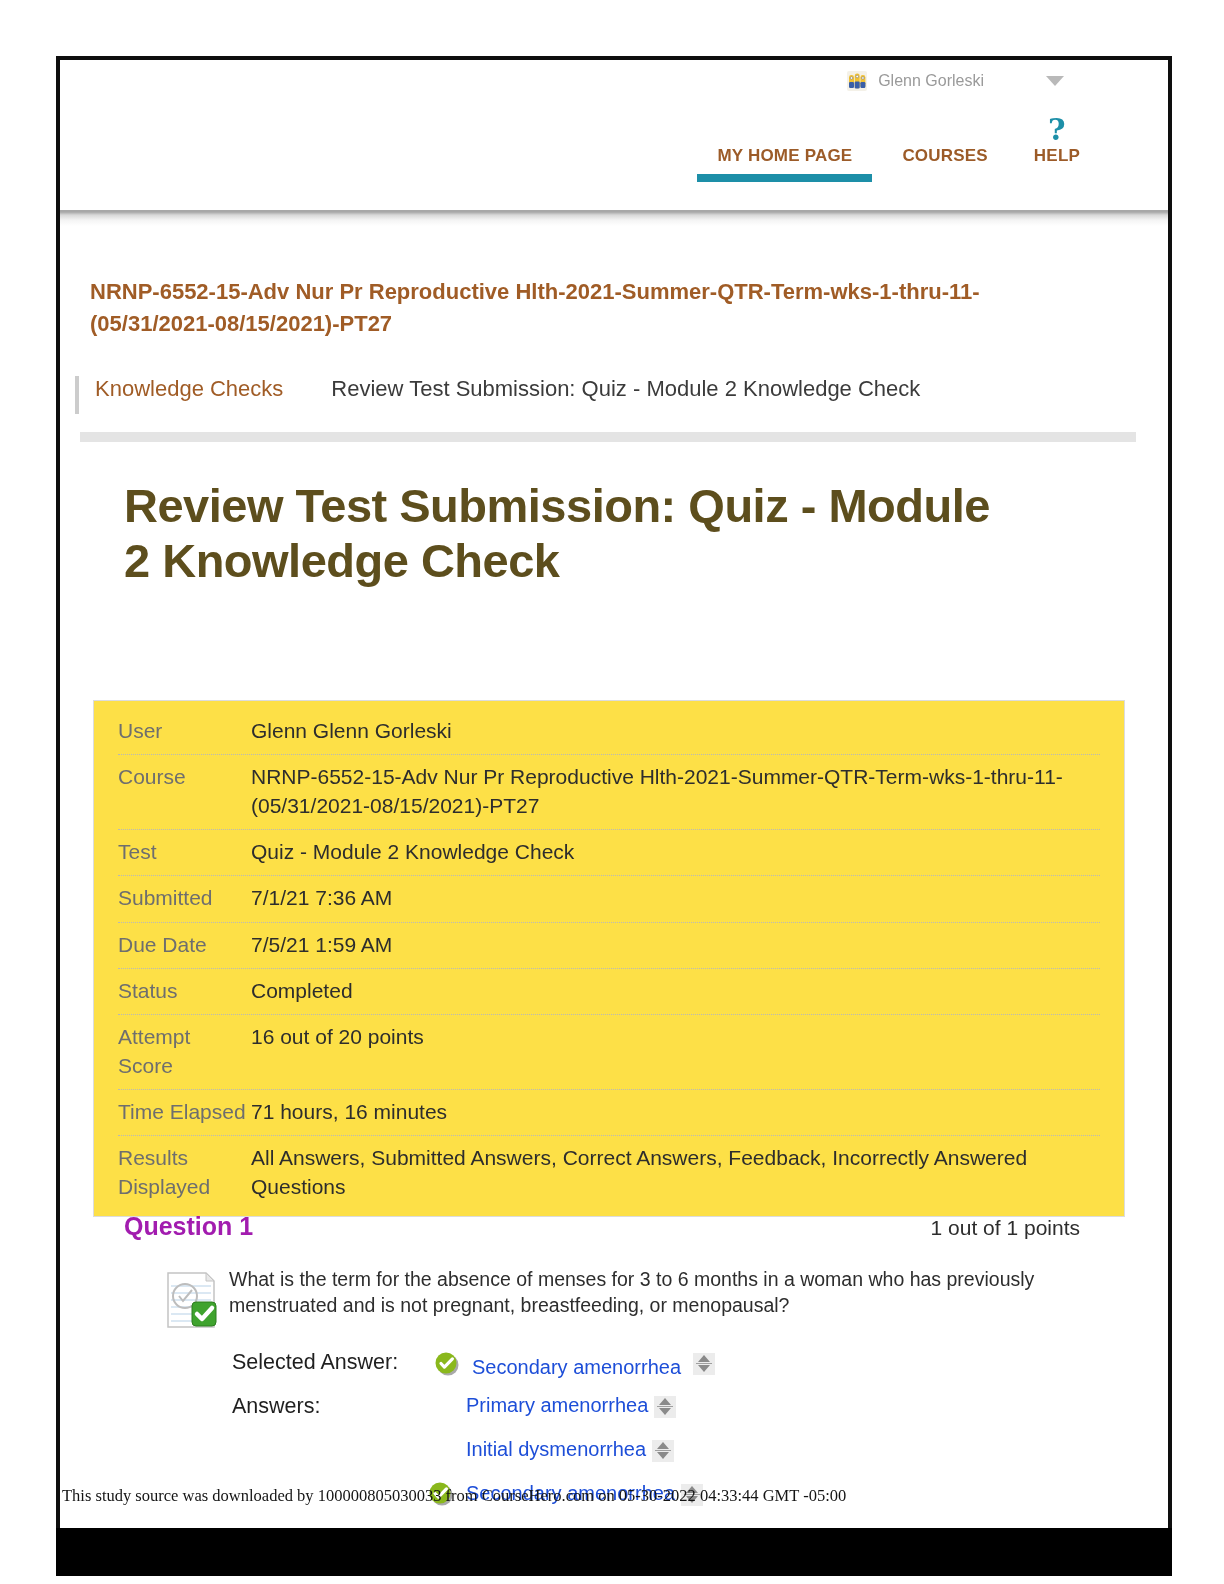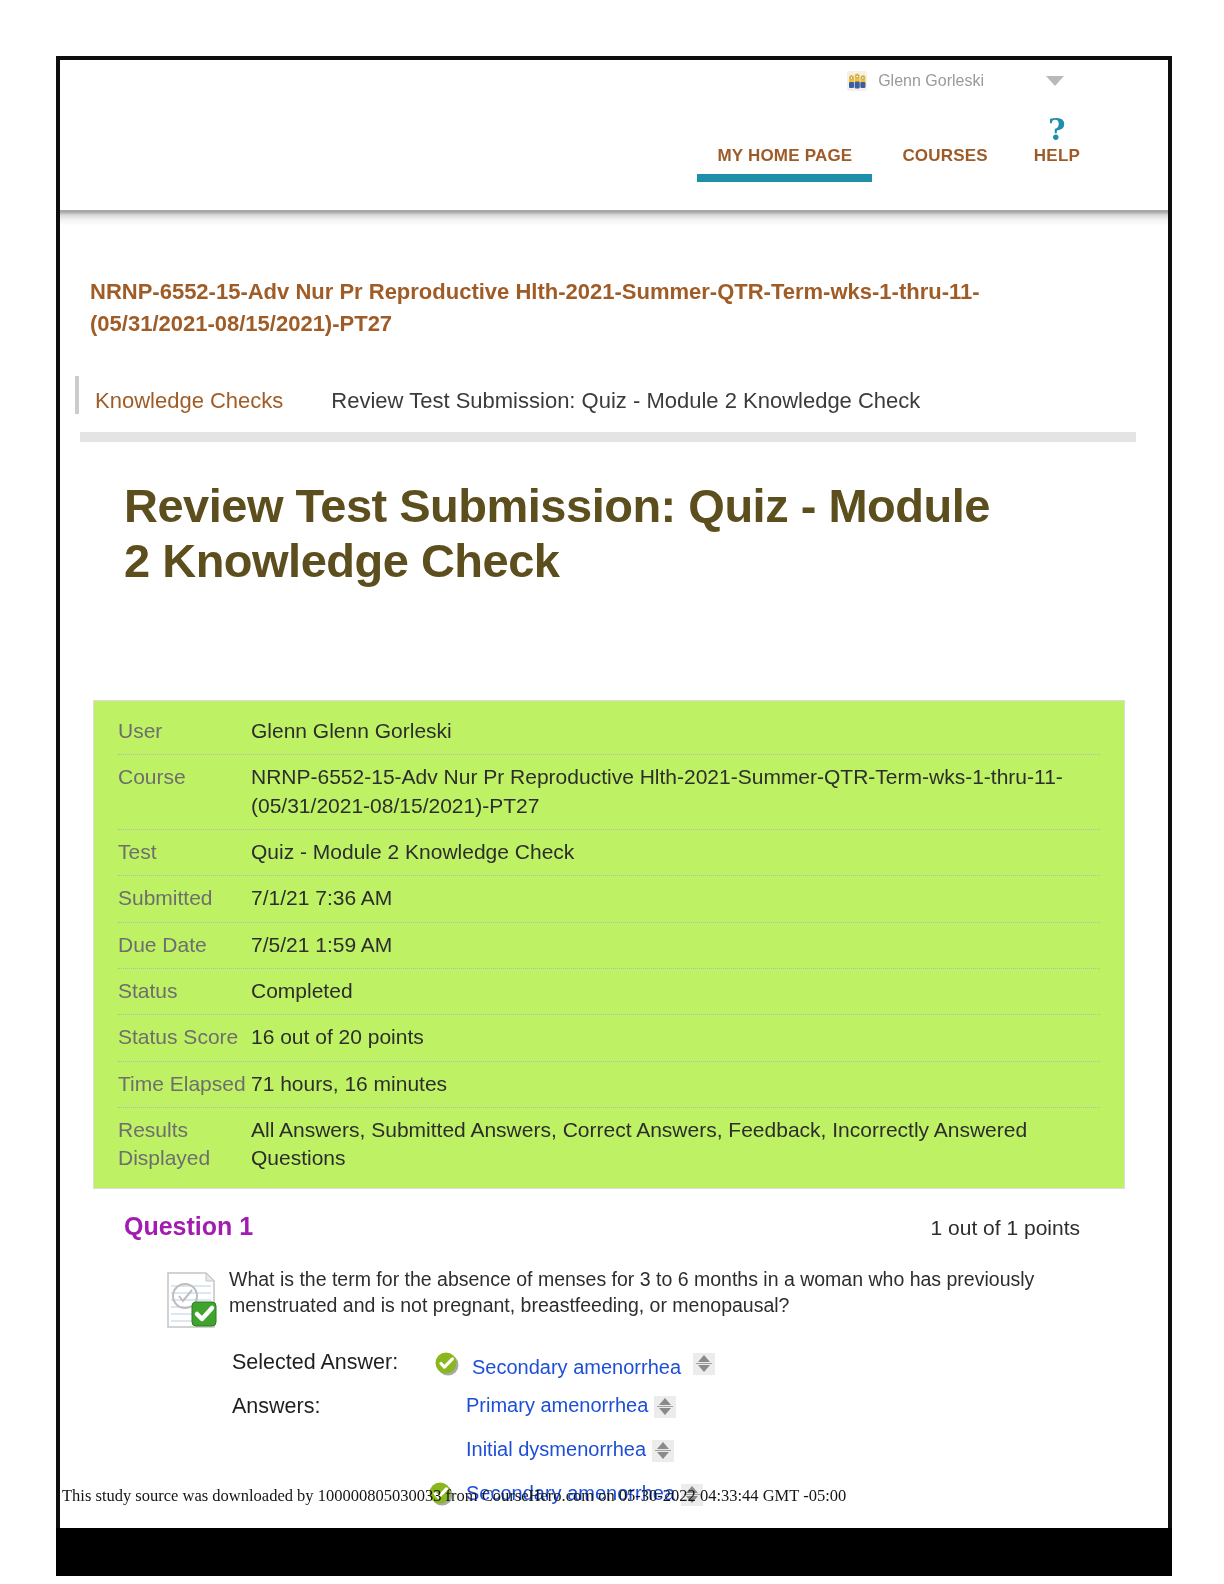--- a/index.html
+++ b/index.html
@@ -38,37 +38,37 @@
   .header-divider{
     position:absolute;top:150px;left:0;right:0;height:16px;
     background:linear-gradient(to bottom,#a8a8a8 0px,#a8a8a8 2px,#d8d8d8 5px,#f4f4f4 10px,#ffffff 16px);
   }
   
   .course-title{
     position:absolute;left:30px;top:216px;width:1012px;
     font-size:22px;font-weight:bold;color:#a05c26;line-height:1.45;
   }
   .breadcrumb{
-    position:absolute;left:15px;top:316px;display:flex;align-items:flex-end;
+    position:absolute;left:15px;top:316px;display:flex;align-items:flex-start;
   }
   .crumb-bar{width:4px;height:38px;background:#cccccc;margin-right:16px;}
   .crumb-parent{font-size:22px;color:#a05c26;cursor:pointer;}
   .crumb-current{font-size:22px;color:#3b3b3b;margin-left:48px;}
   .crumb-strip{
     position:absolute;left:20px;top:372px;width:1056px;height:10px;background:#e4e4e4;
   }
   
   .page-heading{
     position:absolute;left:64px;top:418px;width:900px;
     font-size:47px;line-height:1.18;font-weight:800;color:#5d4e1d;letter-spacing:-0.5px;
   }
   
   .summary-panel{
     position:absolute;left:33px;top:640px;width:1032px;
-    border:1px solid #dcdcdc;background:#bef264;padding:8px 24px 6px 24px;box-sizing:border-box;
+    border:1px solid #dcdcdc;background:#fde047;padding:8px 24px 6px 24px;box-sizing:border-box;
   }
   .sum-row{
     display:flex;align-items:flex-start;padding:8px 0 9px 0;border-bottom:1px dotted #b8b8b8;
     font-size:21px;line-height:1.35;
   }
   .sum-row:last-child{border-bottom:none;}
   .sum-label{width:133px;flex-shrink:0;color:#6e6e6e;}
   .sum-value{color:#2d2d2d;}
   
   .q-header{
@@ -179,21 +179,21 @@
     </div>
     <div class="sum-row">
       <span class="sum-label">Due Date</span>
       <span class="sum-value">7/5/21 1:59 AM</span>
     </div>
     <div class="sum-row">
       <span class="sum-label">Status</span>
       <span class="sum-value">Completed</span>
     </div>
     <div class="sum-row">
-      <span class="sum-label">Status Score</span>
+      <span class="sum-label">Attempt Score</span>
       <span class="sum-value">16 out of 20 points</span>
     </div>
     <div class="sum-row">
       <span class="sum-label">Time Elapsed</span>
       <span class="sum-value">71 hours, 16 minutes</span>
     </div>
     <div class="sum-row">
       <span class="sum-label">Results Displayed</span>
       <span class="sum-value">All Answers, Submitted Answers, Correct Answers, Feedback, Incorrectly Answered Questions</span>
     </div>

